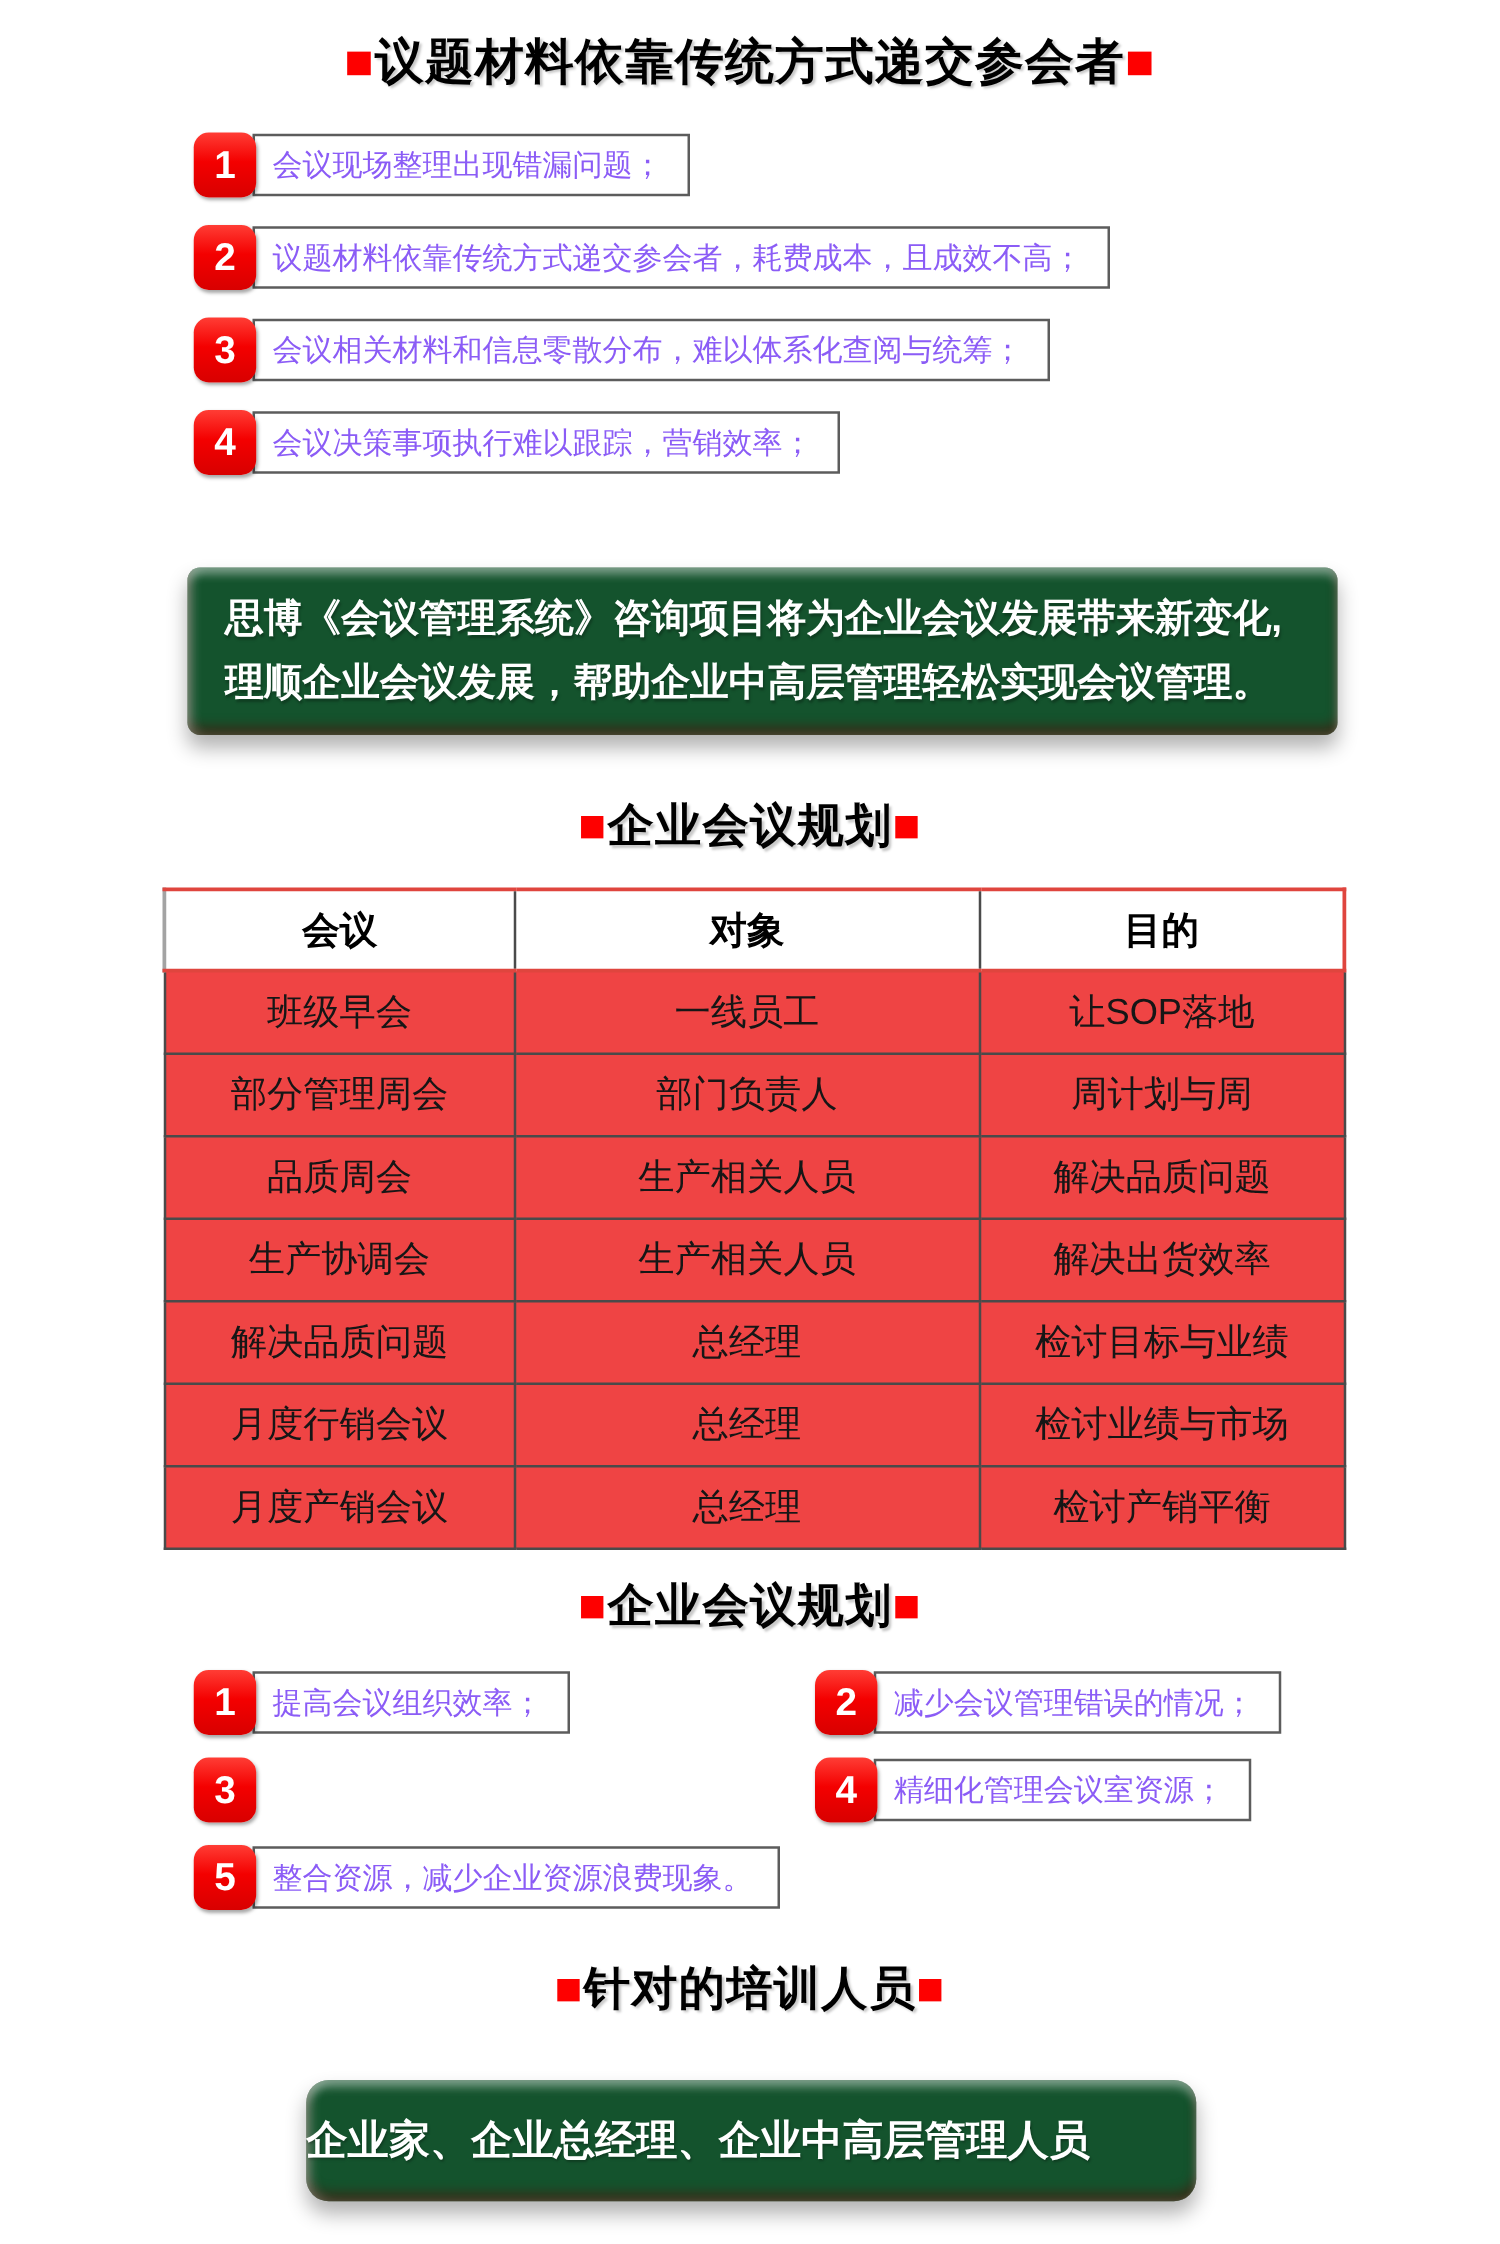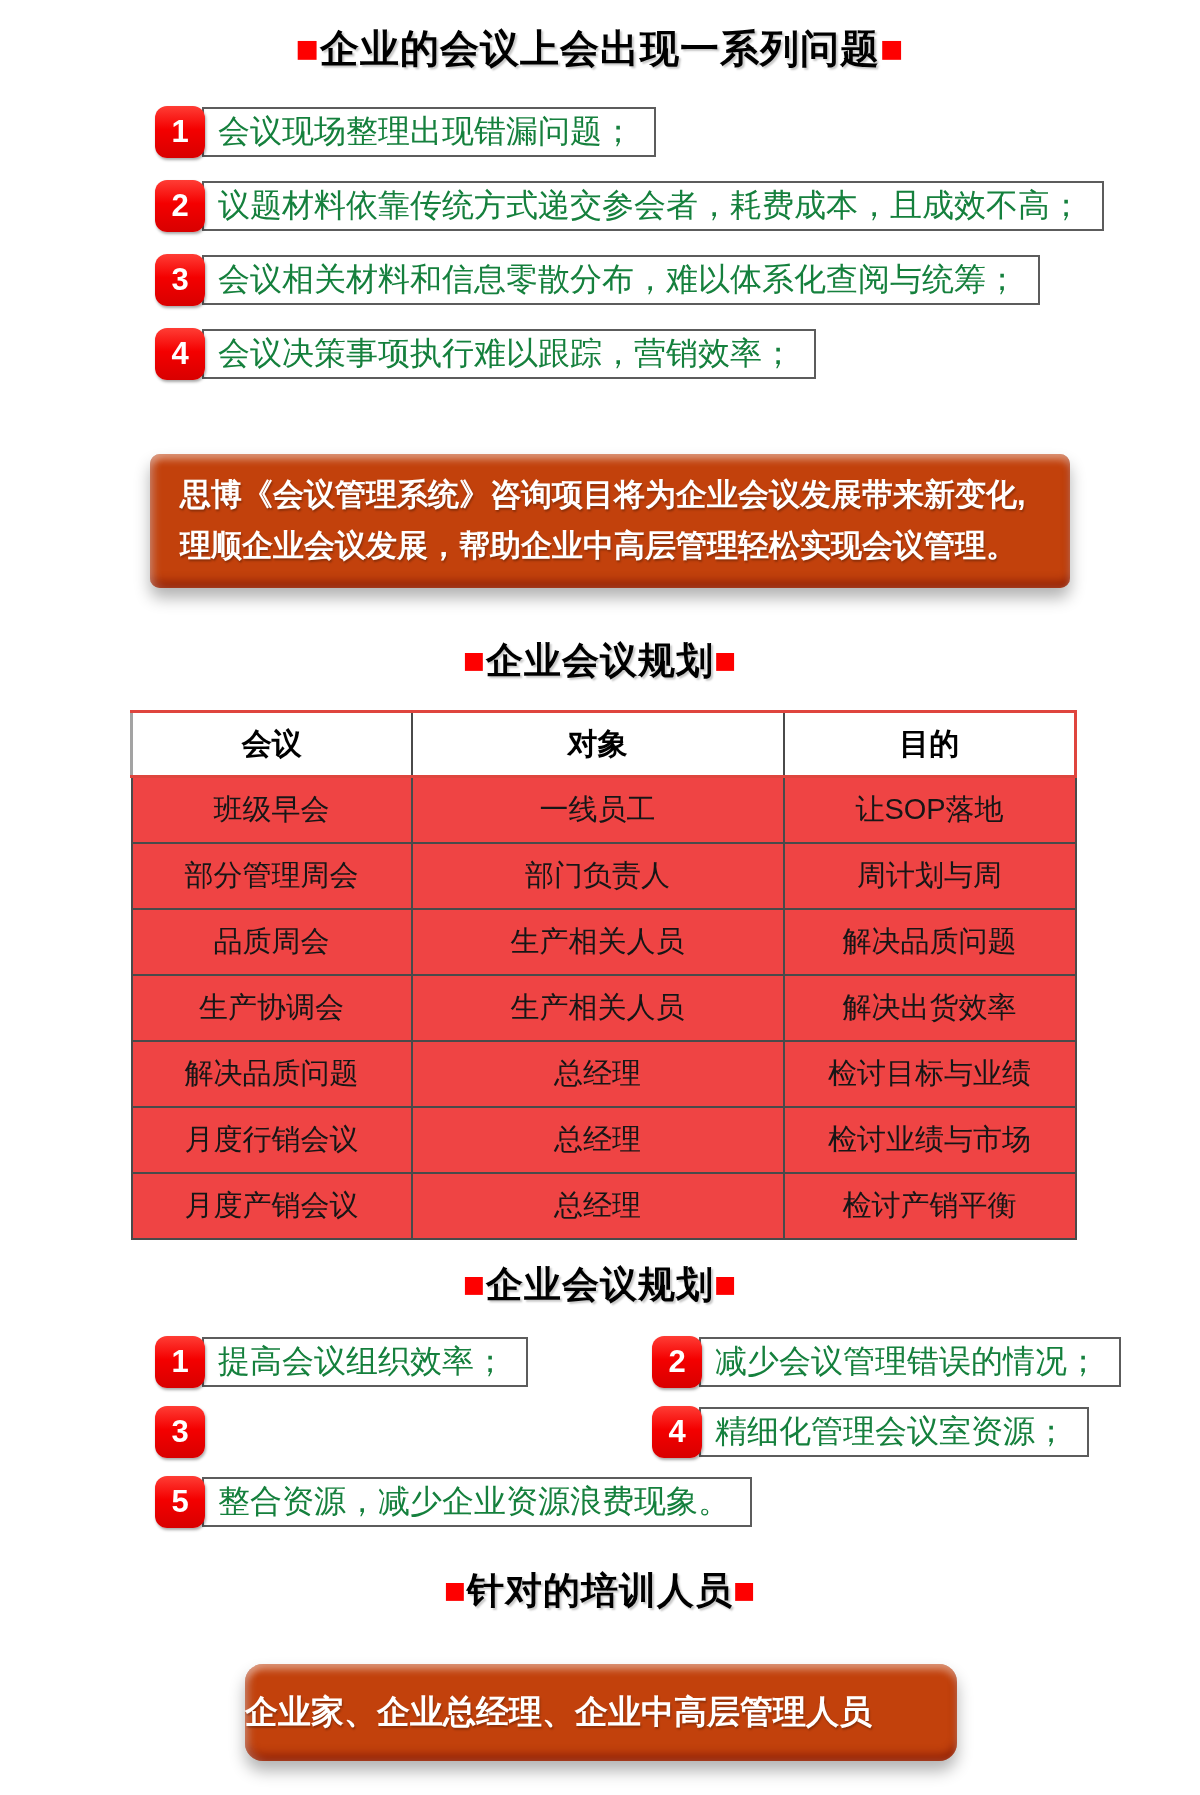--- a/index.html
+++ b/index.html
@@ -22,26 +22,26 @@
   .badge{
     flex:0 0 auto;width:50px;height:52px;border-radius:12px;z-index:2;
     background:linear-gradient(180deg,#ff3d35 0%,#f40000 45%,#d80000 100%);
     color:#fff;font-size:31px;font-weight:bold;
     display:flex;align-items:center;justify-content:center;
     box-shadow:1px 2px 3px rgba(0,0,0,0.35);
   }
   .ibox{
     margin-left:-3px;height:46px;background:#fff;border:2px solid #5c5c5c;
     display:flex;align-items:center;padding:0 20px 0 14px;
-    font-size:32px;color:#15803d;white-space:nowrap;
+    font-size:24px;color:#8b5cf6;white-space:nowrap;
   }
   #items-problems{position:absolute;left:155px;top:106px;display:flex;flex-direction:column;gap:22px;}
 
   .red-banner{
-    background:#c2410c;color:#fff;font-weight:bold;
+    background:#14532d;color:#fff;font-weight:bold;
     box-shadow:inset 0 6px 7px rgba(255,255,255,0.38),
                inset 6px 0 7px rgba(255,255,255,0.18),
                inset 0 -7px 9px rgba(96,0,0,0.45),
                0 10px 16px rgba(0,0,0,0.30);
   }
   #banner-intro{
     position:absolute;left:150px;top:454px;width:920px;height:134px;
     border-radius:10px;box-sizing:border-box;padding:15px 0 0 30px;
     font-size:31px;line-height:51px;white-space:nowrap;
     text-shadow:1px 2px 2px rgba(0,0,0,0.28);
@@ -73,21 +73,21 @@
 
   #items-goals{
     position:absolute;left:155px;top:1336px;
     display:grid;grid-template-columns:497px auto;row-gap:18px;justify-items:start;
   }
   .span2{grid-column:1 / span 2;}
 </style>
 </head>
 <body>
 
-<div class="sec-title" id="title-main"><span class="sq">■</span><span>企业的会议上会出现一系列问题</span><span class="sq">■</span></div>
+<div class="sec-title" id="title-main"><span class="sq">■</span><span>议题材料依靠传统方式递交参会者</span><span class="sq">■</span></div>
 
 <div id="items-problems">
   <div class="num-row">
     <div class="badge">1</div>
     <div class="ibox">会议现场整理出现错漏问题；</div>
   </div>
   <div class="num-row">
     <div class="badge">2</div>
     <div class="ibox">议题材料依靠传统方式递交参会者，耗费成本，且成效不高；</div>
   </div>

